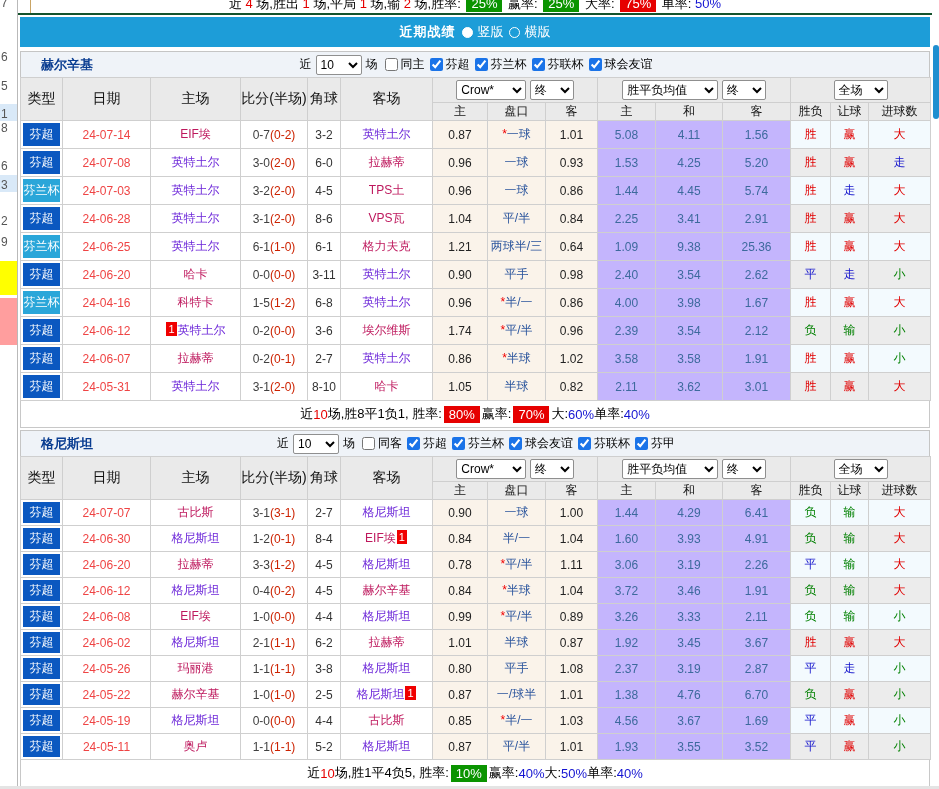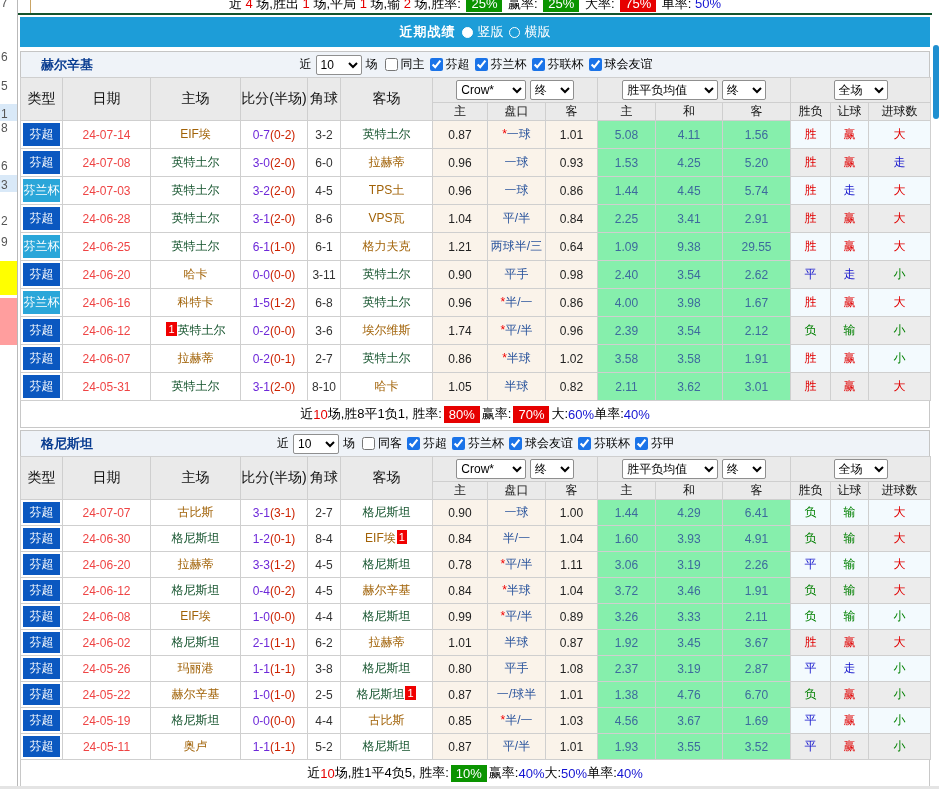--- a/index.html
+++ b/index.html
@@ -36,30 +36,30 @@
   tr.hdr1 th{height:24px}
   tr.hdr2 th{height:17px}
   .s1 td{height:27px}
   .s2 td{height:25px}
   .badge-lg{display:block;margin:2px;color:#fff;font-size:12px}
   .s1 .badge-lg{height:23px;line-height:23px}
   .s2 .badge-lg{height:21px;line-height:21px}
   .lg-dark{background:#0b58c0}
   .lg-light{background:#2aa6d9}
   .c-date{color:#ef4444}
-  .tg{color:#14532d}
-  .tn{color:#a16207}
-  .ft{color:#6d28d9}
+  .tg{color:#6d28d9}
+  .tn{color:#be185d}
+  .ft{color:#404040}
   .ht{color:#cc2200}
   .c-corner{color:#333}
   .g-cream{background:#faf3ea}
   .num{color:#222}
   .hc{color:#2b559d}
   .star{color:#f00000}
-  .g-avg{background:#86efac;color:#3d6a9d}
+  .g-avg{background:#c4b5fd;color:#3d6a9d}
   .ro{background:#f3fafe}
   .re{background:#ececec}
   .rw{color:#e00000}
   .rb{color:#1414cc}
   .rg{color:#008000}
   .card{display:inline-block;background:#f00000;color:#fff;font-size:11px;line-height:14px;padding:0 2px;margin:0 1px;vertical-align:1px}
   .summary{height:26px;border:1px solid #c8c8c8;border-top:none;background:#fff;
            display:flex;align-items:center;justify-content:center;font-size:13px;color:#000;white-space:nowrap}
   .sg-rn{color:#e60000}
   .sg-bl{color:#1414d2}
@@ -247,21 +247,21 @@
               <td class="c-date">24-06-25</td>
               <td class="c-home"><span class="tg">英特土尔</span></td>
               <td class="c-score"><span class="ft">6-1</span><span class="ht">(1-0)</span></td>
               <td class="c-corner">6-1</td>
               <td class="c-away"><span class="tn">格力夫克</span></td>
               <td class="g-cream num">1.21</td>
               <td class="g-cream"><span class="hc">两球半/三</span></td>
               <td class="g-cream num">0.64</td>
               <td class="g-avg">1.09</td>
               <td class="g-avg">9.38</td>
-              <td class="g-avg">29.55</td>
+              <td class="g-avg">25.36</td>
               <td class="g-res ro"><span class="rw">胜</span></td>
               <td class="g-res ro"><span class="rw">赢</span></td>
               <td class="g-res ro"><span class="rw">大</span></td>
             </tr>
             <tr>
               <td class="c-type">
                 <span class="badge-lg lg-dark">芬超</span>
               </td>
               <td class="c-date">24-06-20</td>
               <td class="c-home"><span class="tn">哈卡</span></td>
@@ -275,21 +275,21 @@
               <td class="g-avg">3.54</td>
               <td class="g-avg">2.62</td>
               <td class="g-res re"><span class="rb">平</span></td>
               <td class="g-res re"><span class="rb">走</span></td>
               <td class="g-res re"><span class="rg">小</span></td>
             </tr>
             <tr>
               <td class="c-type">
                 <span class="badge-lg lg-light">芬兰杯</span>
               </td>
-              <td class="c-date">24-06-16</td>
+              <td class="c-date">24-04-16</td>
               <td class="c-home"><span class="tn">科特卡</span></td>
               <td class="c-score"><span class="ft">1-5</span><span class="ht">(1-2)</span></td>
               <td class="c-corner">6-8</td>
               <td class="c-away"><span class="tg">英特土尔</span></td>
               <td class="g-cream num">0.96</td>
               <td class="g-cream"><span class="star">*</span><span class="hc">半/一</span></td>
               <td class="g-cream num">0.86</td>
               <td class="g-avg">4.00</td>
               <td class="g-avg">3.98</td>
               <td class="g-avg">1.67</td>

